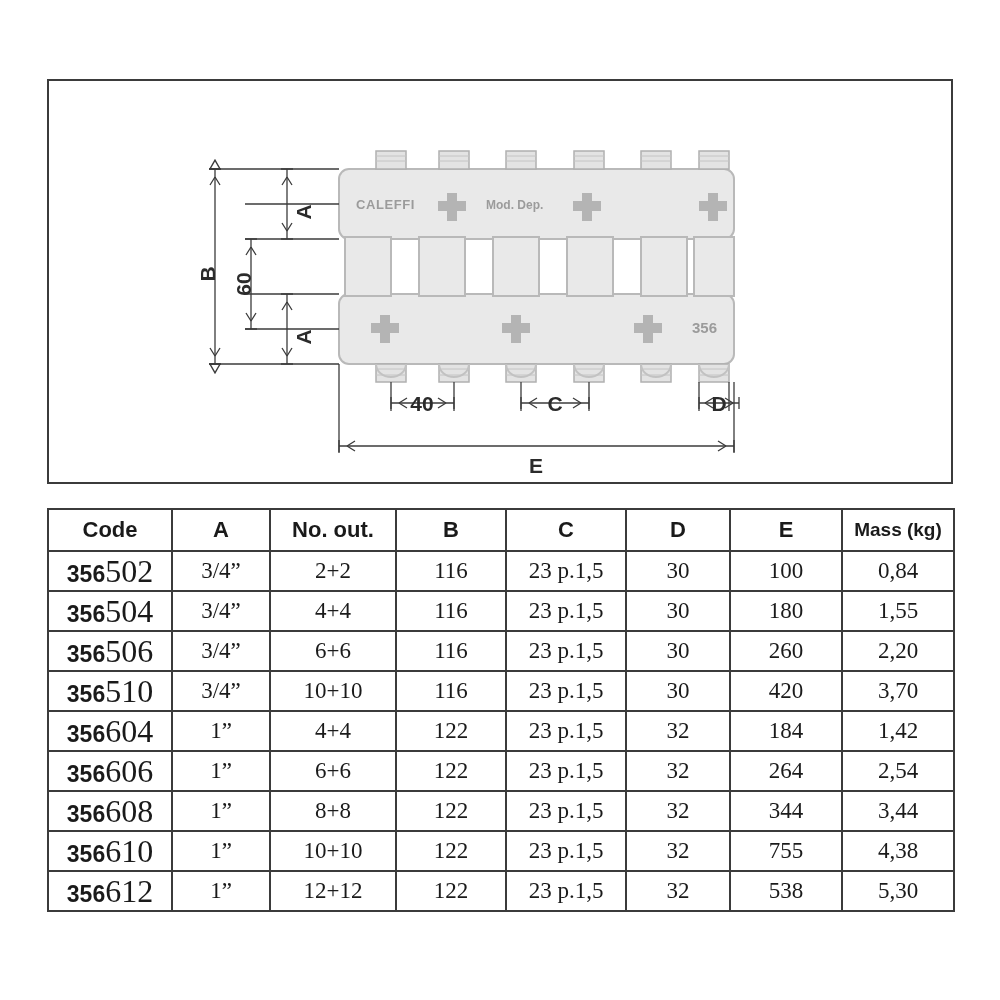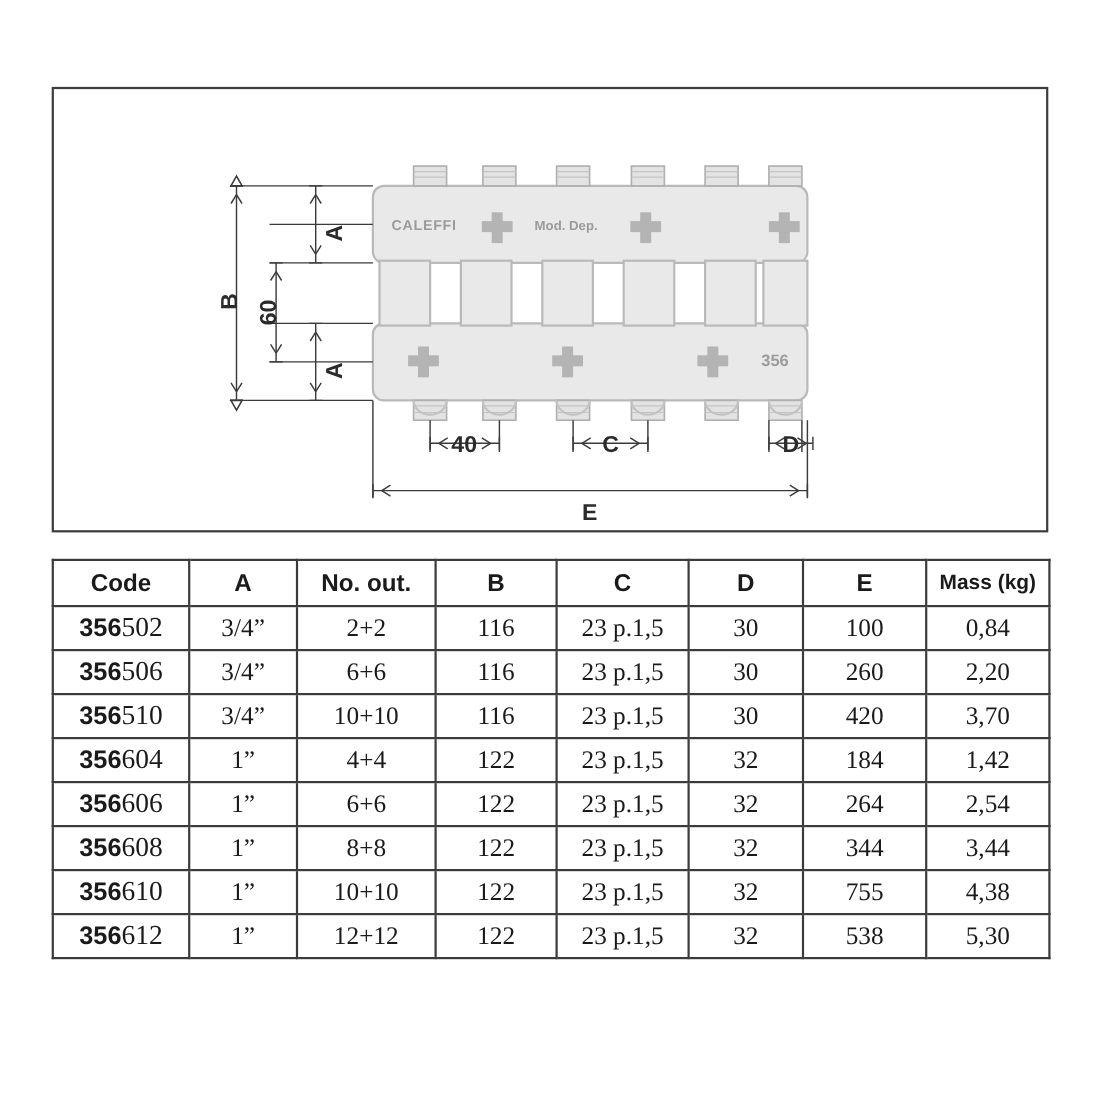--- a/index.html
+++ b/index.html
@@ -69,21 +69,21 @@
     font-family: "Liberation Serif", serif;
     font-size: 25px;
   }
   .code-cell .code-prefix {
     font-weight: bold;
     font-family: "Liberation Sans", sans-serif;
     font-size: 23px;
   }
   .code-cell .code-suffix {
     font-family: "Liberation Serif", serif;
-    font-size: 25px;
+    font-size: 32px;
   }
 
   
   col.c-code  { width: 124px; }
   col.c-a     { width: 98px; }
   col.c-out   { width: 126px; }
   col.c-b     { width: 110px; }
   col.c-c     { width: 120px; }
   col.c-d     { width: 104px; }
   col.c-e     { width: 112px; }
@@ -354,20 +354,30 @@
         <td class="code-cell"><span class="code-prefix">356</span><span class="code-suffix">502</span></td>
         <td>3/4”</td>
         <td>2+2</td>
         <td>116</td>
         <td>23 p.1,5</td>
         <td>30</td>
         <td>100</td>
         <td>0,84</td>
       </tr>
       <tr>
+        <td class="code-cell"><span class="code-prefix">356</span><span class="code-suffix">504</span></td>
+        <td>3/4”</td>
+        <td>4+4</td>
+        <td>116</td>
+        <td>23 p.1,5</td>
+        <td>30</td>
+        <td>180</td>
+        <td>1,55</td>
+      </tr>
+      <tr>
         <td class="code-cell"><span class="code-prefix">356</span><span class="code-suffix">506</span></td>
         <td>3/4”</td>
         <td>6+6</td>
         <td>116</td>
         <td>23 p.1,5</td>
         <td>30</td>
         <td>260</td>
         <td>2,20</td>
       </tr>
       <tr>

